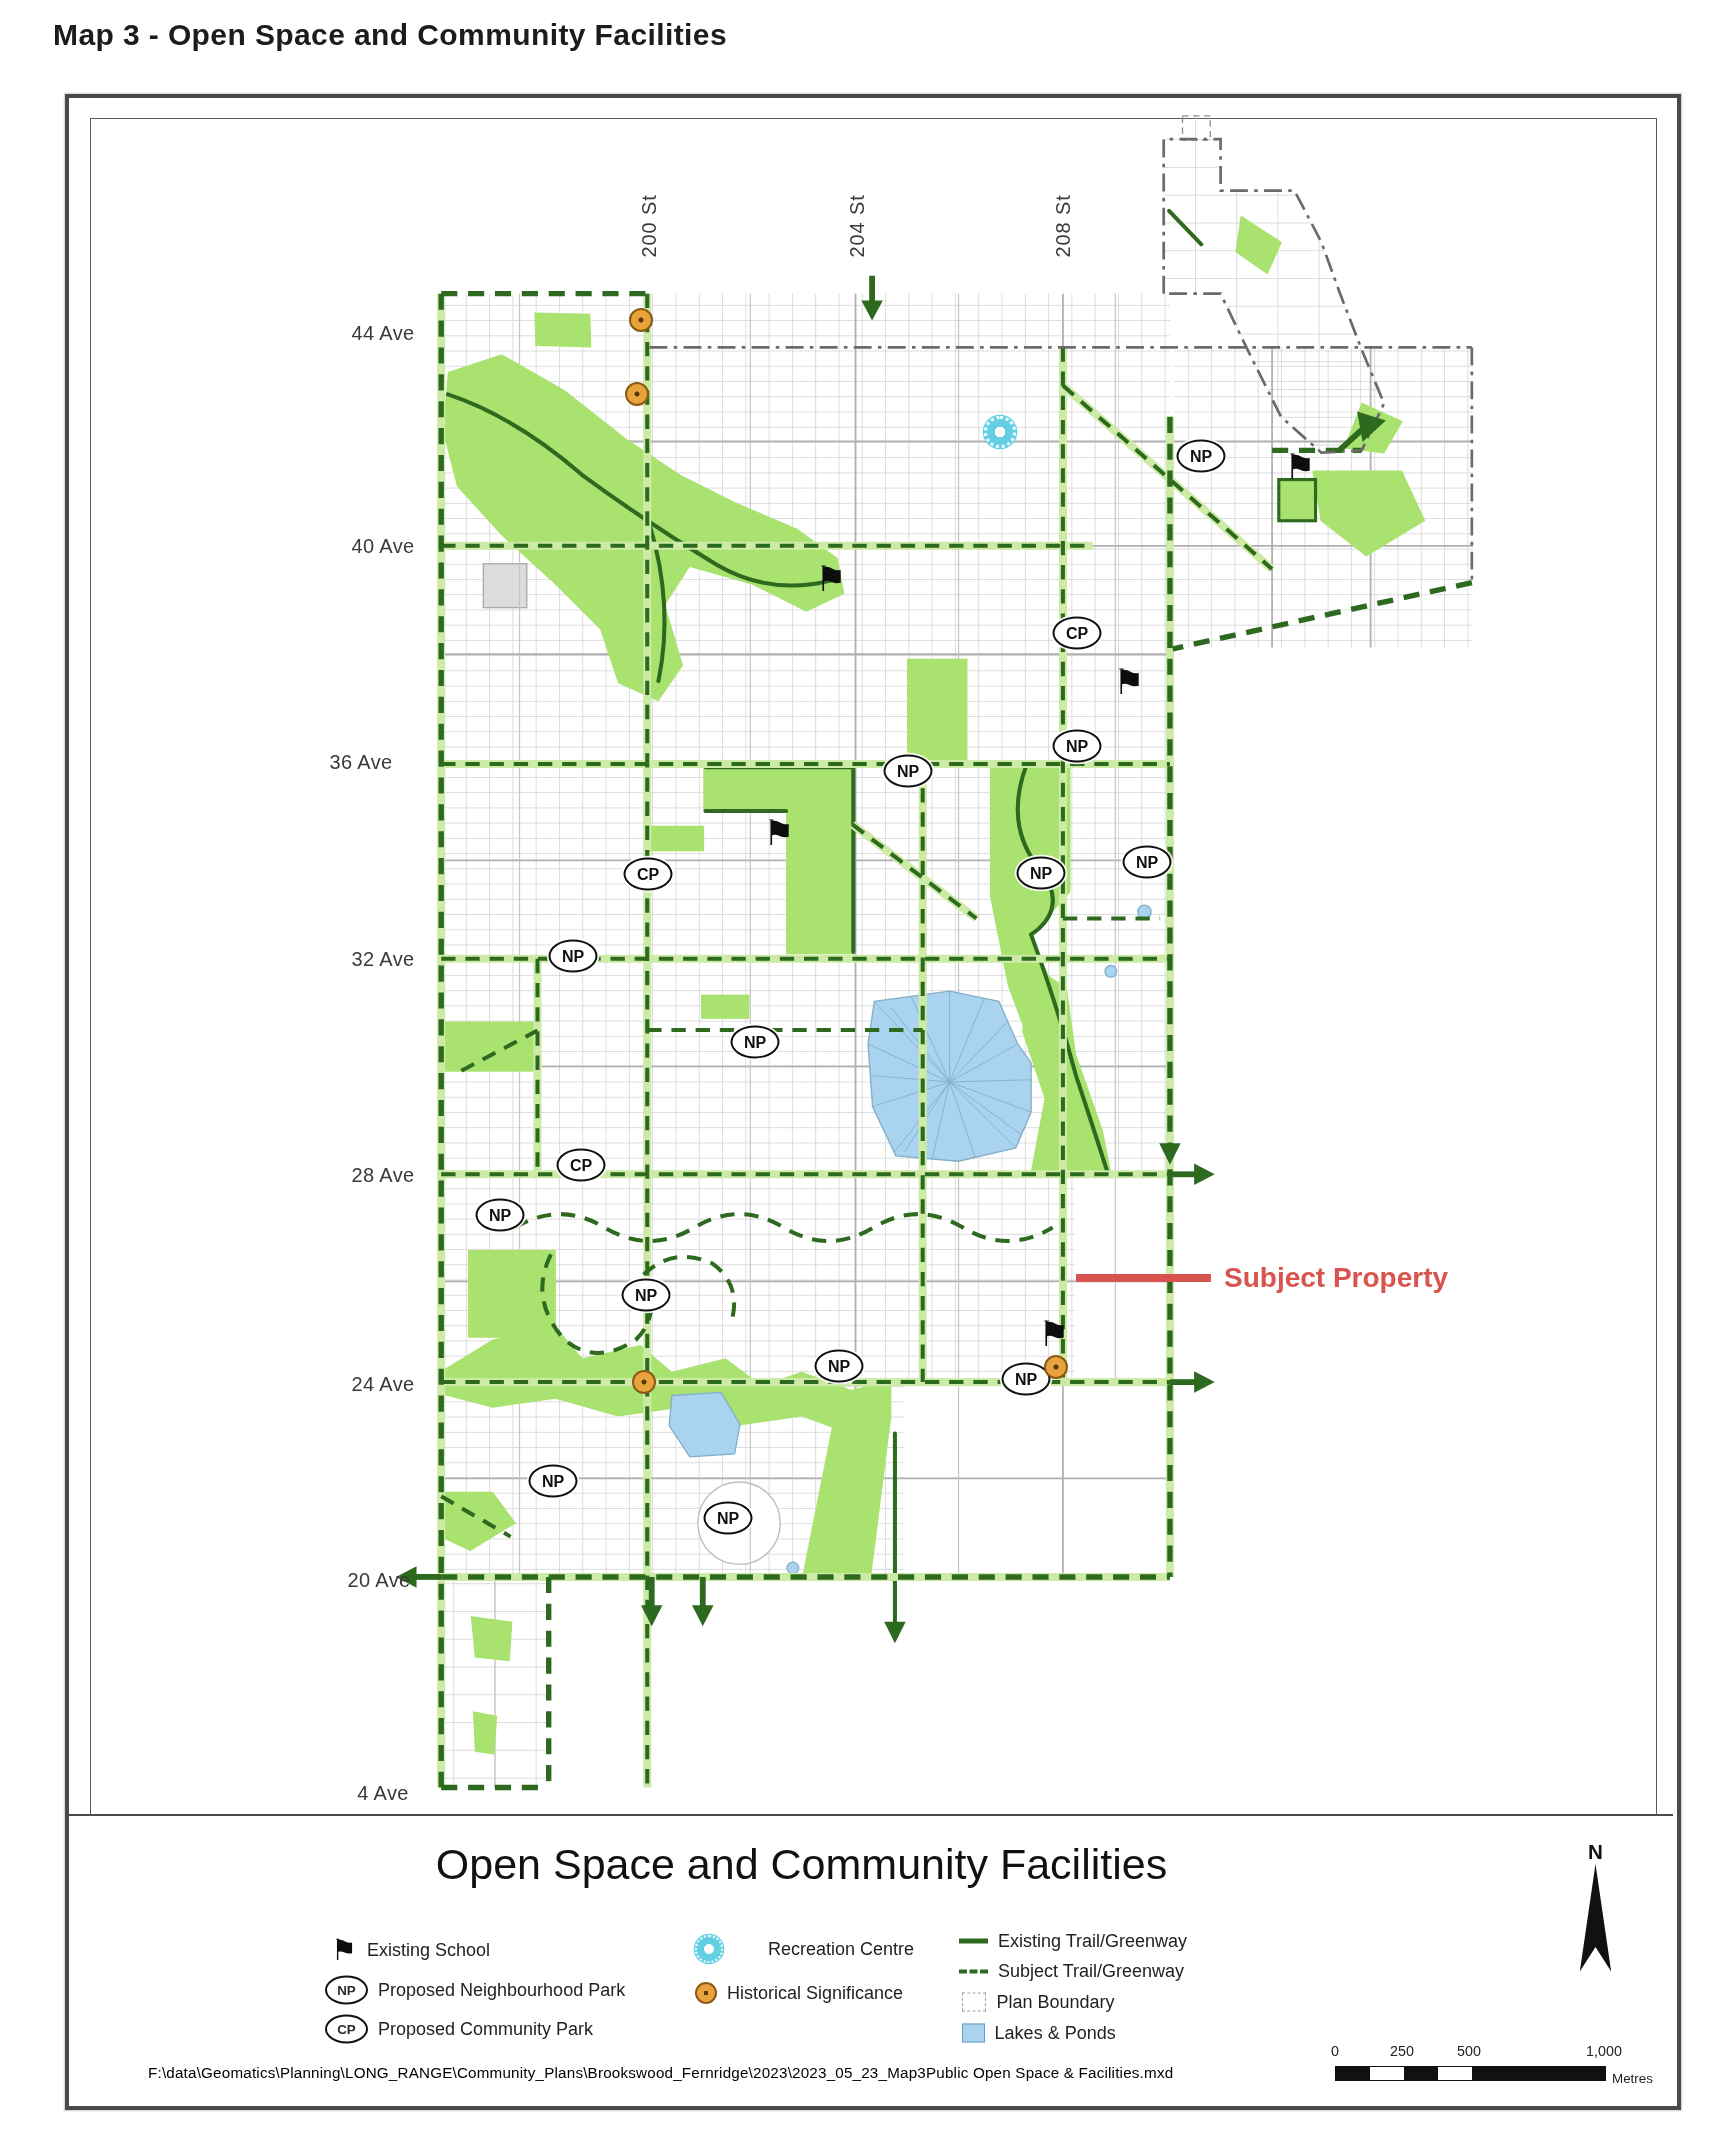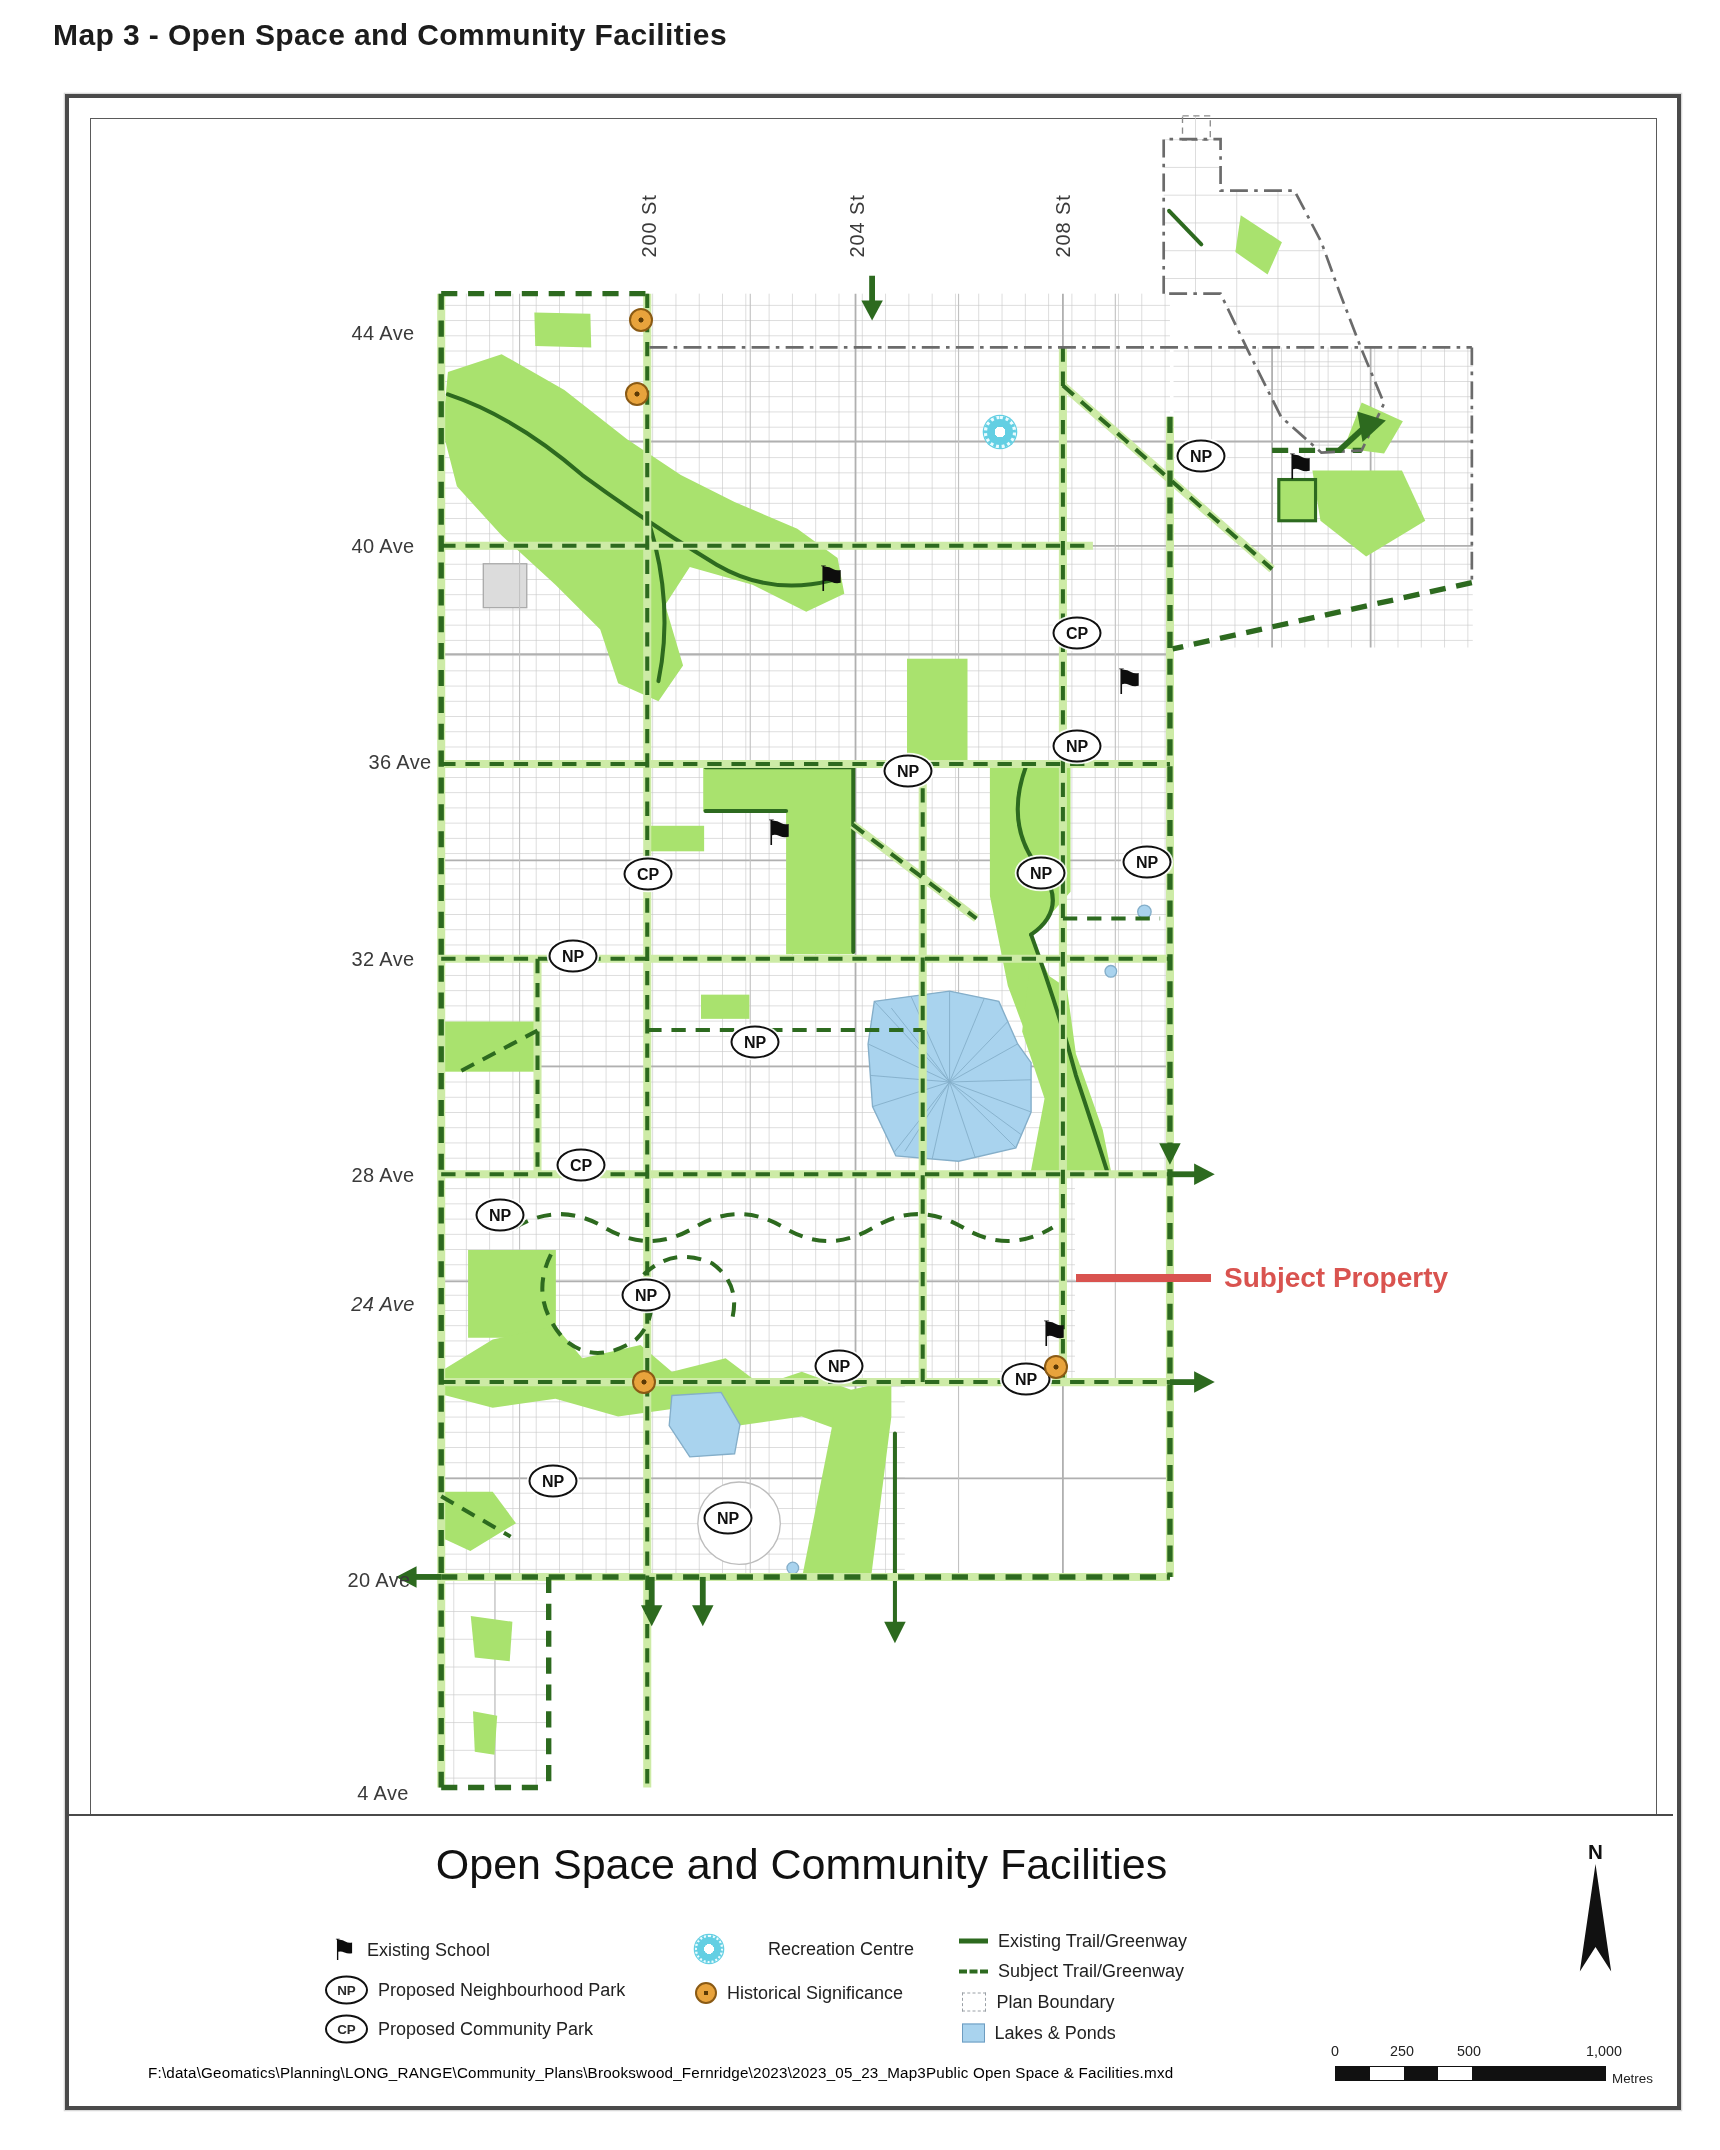--- a/index.html
+++ b/index.html
@@ -197,24 +197,24 @@
     <polygon points="1974,3620 2022,3620 1998,3668" stroke="none"></polygon>
   </g>
 </svg>
 
 <div id="map-layer">
     <div class="mk st-label" style="left: 649px; top: 226px;"><span>200 St</span></div>
     <div class="mk st-label" style="left: 857px; top: 226px;"><span>204 St</span></div>
     <div class="mk st-label" style="left: 1063px; top: 226px;"><span>208 St</span></div>
     <div class="mk ave-label" style="left: 383px; top: 333px;"><span>44 Ave</span></div>
     <div class="mk ave-label" style="left: 383px; top: 546px;"><span>40 Ave</span></div>
-    <div class="mk ave-label" style="left: 400px; top: 762px;"><span>36 Ave</span></div>
+    <div class="mk ave-label" style="left: 361px; top: 762px;"><span>36 Ave</span></div>
     <div class="mk ave-label" style="left: 383px; top: 959px;"><span>32 Ave</span></div>
     <div class="mk ave-label" style="left: 383px; top: 1175px;"><span>28 Ave</span></div>
-    <div class="mk ave-label" style="left: 383px; top: 1304px; font-style: italic;"><span>24 Ave</span></div>
+    <div class="mk ave-label" style="left: 383px; top: 1384px;"><span>24 Ave</span></div>
     <div class="mk ave-label" style="left: 379px; top: 1580px;"><span>20 Ave</span></div>
     <div class="mk ave-label" style="left: 383px; top: 1793px;"><span>4 Ave</span></div>
     <div class="mk oval" style="left: 1201px; top: 456px;">
       <span>NP</span>
     </div>
     <div class="mk oval" style="left: 1077px; top: 746px;">
       <span>NP</span>
     </div>
     <div class="mk oval" style="left: 908px; top: 771px;">
       <span>NP</span>

